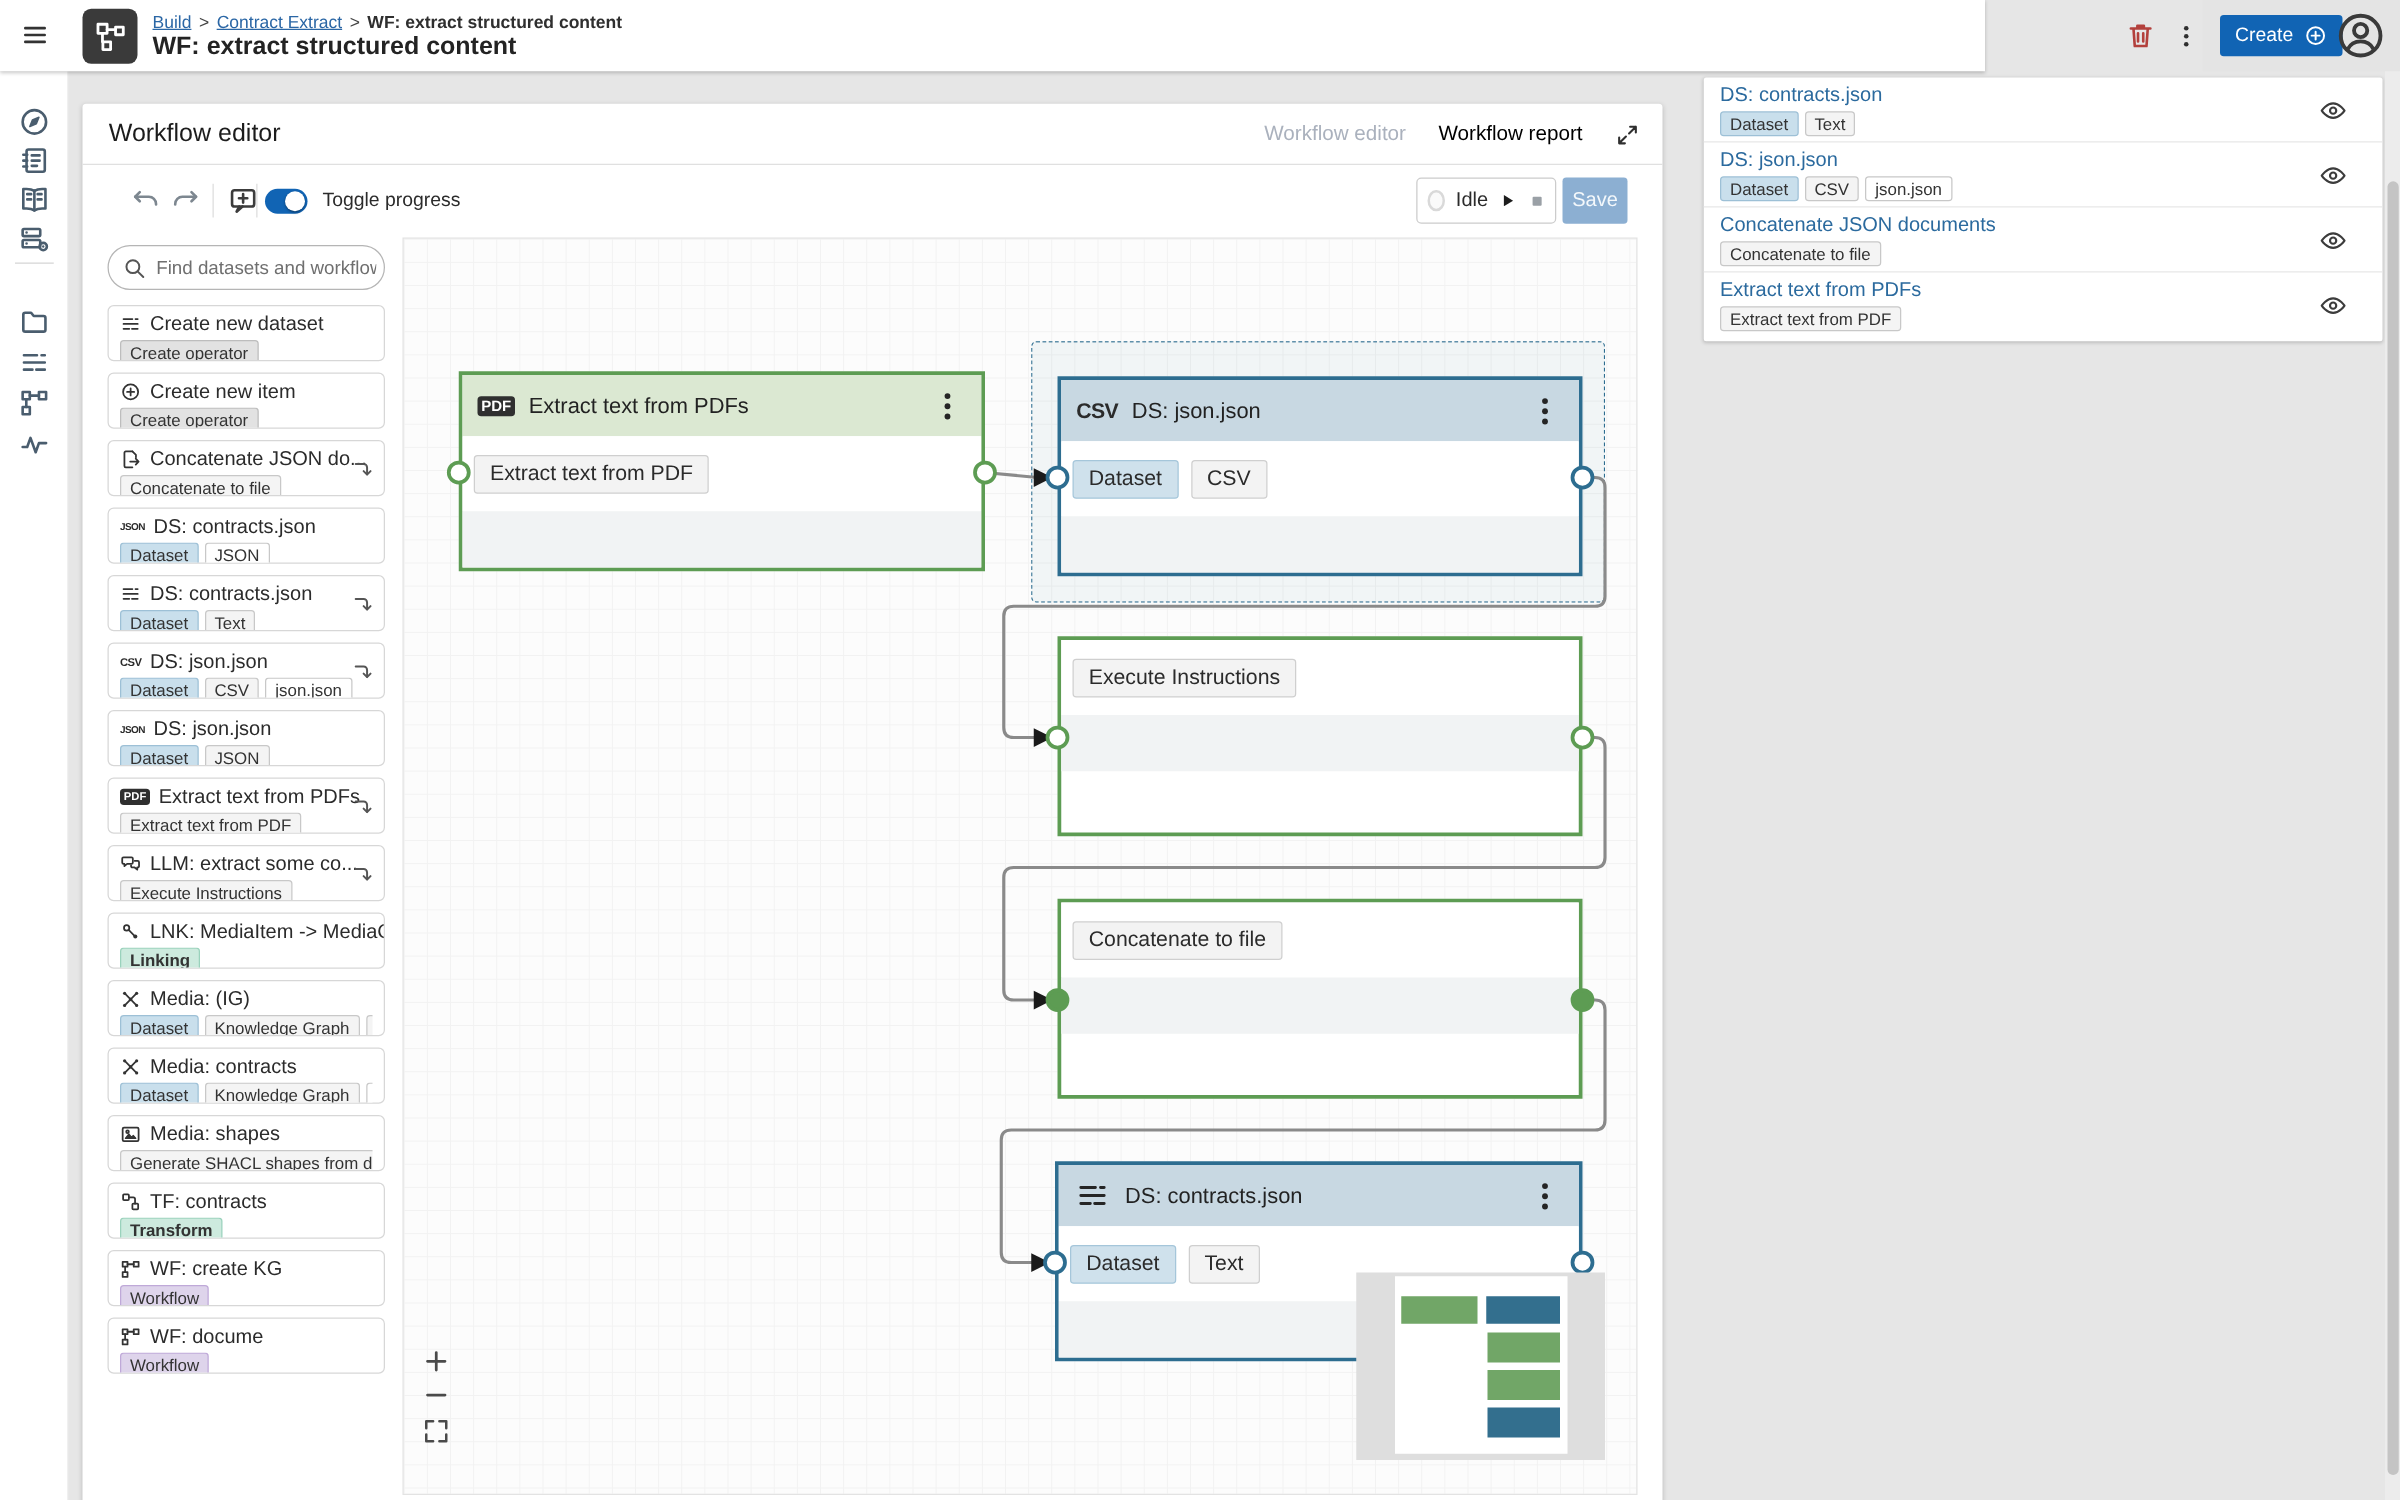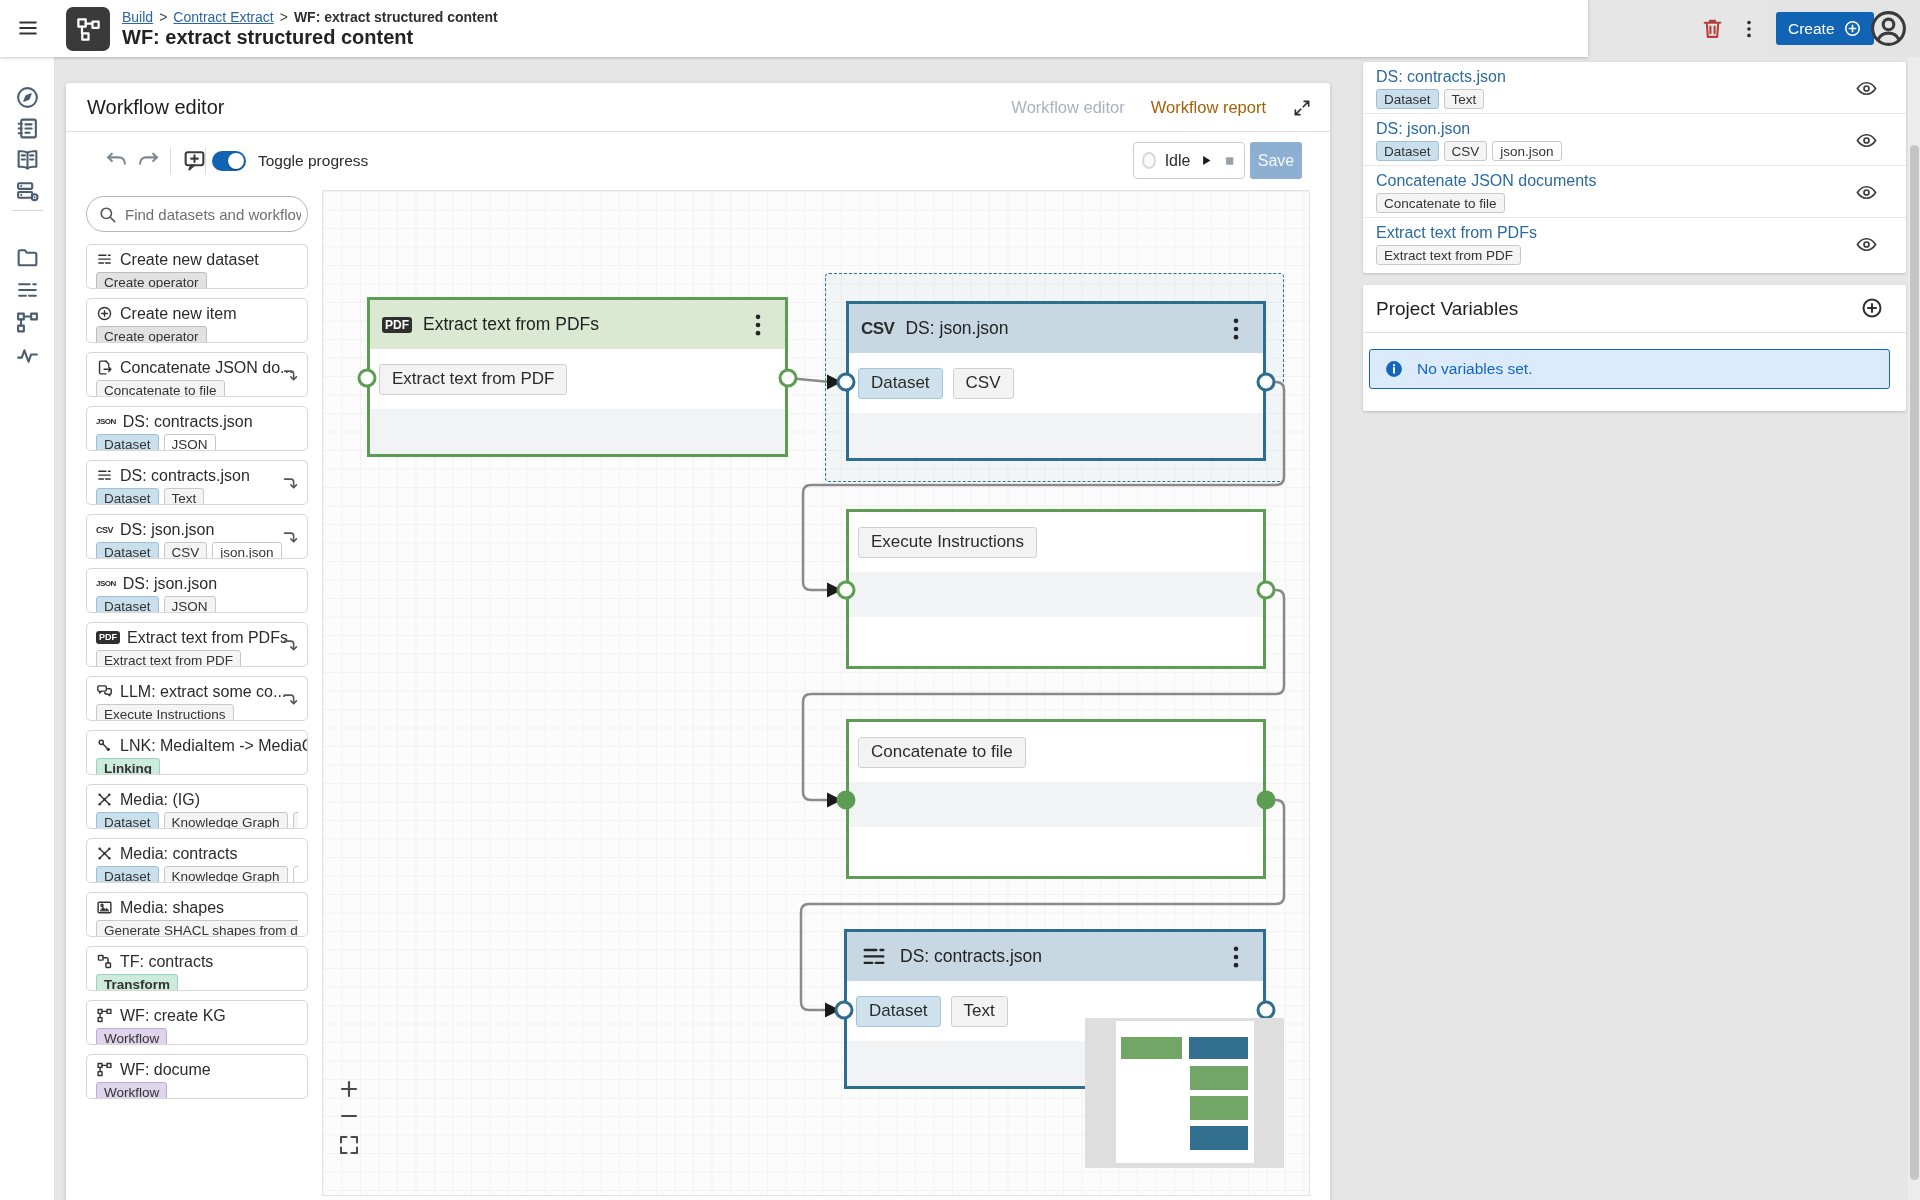--- a/index.html
+++ b/index.html
@@ -31,21 +31,21 @@
   #rail .rail-item { position:absolute; left:15px; width:25px; height:25px; color:#4a5d6e; cursor:pointer; }
   #rail .rail-div { position:absolute; left:12px; width:31px; height:1px; background:#d5d5d5; }
 
   
   #editor-card { position:absolute; left:66px; top:83px; width:1264px; height:1140px; background:#fff; border-radius:3px; box-shadow:0 1px 4px rgba(0,0,0,.18); }
   #card-hd { position:absolute; left:0; top:0; width:100%; height:49px; border-bottom:1px solid #e0e0e0; }
   #card-title { position:absolute; left:21px; top:13px; font-size:20px; color:#1c1c1c; }
   #hd-tabs { position:absolute; right:18px; top:0; height:49px; display:flex; align-items:center; gap:26px; }
   .hd-tab { font-size:16.5px; font-weight:500; cursor:pointer; white-space:nowrap; }
   .hd-tab.inactive { color:#aab1bd; }
-  .hd-tab.active { color:#a16207; }
+  .hd-tab.active { color:#000000; }
   #expand-btn { width:20px; height:20px; color:#2f2f2f; cursor:pointer; }
 
   
   #wf-toolbar { position:absolute; left:0; top:49px; width:100%; height:56px; }
   .tb-icon { position:absolute; top:16px; width:25px; height:25px; color:#7d8790; cursor:pointer; }
   .tb-div { position:absolute; top:15px; width:1px; height:27px; background:#ddd; }
   #toggle-switch { position:absolute; left:146px; top:19px; width:34px; height:20px; background:#1164b4; border-radius:10px; cursor:pointer; }
   #toggle-switch .knob { position:absolute; left:16px; top:2px; width:16px; height:16px; background:#fff; border-radius:50%; box-shadow:0 1px 2px rgba(0,0,0,.4); }
   #toggle-label { position:absolute; left:192px; top:20px; font-size:15.5px; color:#2b2b2b; white-space:nowrap; }
   #run-group { position:absolute; left:1067px; top:10px; width:112px; height:37px; border:1px solid #ccc; border-radius:4px; display:flex; align-items:center; padding:0 8px; gap:9px; background:#fff; }
@@ -684,37 +684,17 @@
         <div class="rel-badges"><span class="badge">Extract text from PDF</span></div>
         <span class="rel-eye ic">
           <svg viewBox="0 0 24 24">
             <path d="M2.5 12S6.5 6 12 6s9.5 6 9.5 6-4 6-9.5 6S2.5 12 2.5 12z" stroke-width="1.8"></path>
             <circle cx="12" cy="12" r="2.6" stroke-width="1.8"></circle>
           </svg>
         </span>
       </div>
     </div>
 
-  <div id="vars-card" class="side-card">
-    <div id="vars-title">Project Variables</div>
-    <span id="vars-add" class="ic">
-        <svg viewBox="0 0 24 24">
-          <circle cx="12" cy="12" r="8.5"></circle>
-          <path d="M12 8v8M8 12h8"></path>
-        </svg>
-      </span>
-    <div id="vars-div"></div>
-    <div id="vars-info">
-      <span class="ic">
-          <svg viewBox="0 0 24 24">
-            <circle cx="12" cy="12" r="9.5" fill="#1565c0" stroke="none"></circle>
-            <path d="M12 10.8v5.7" stroke="#fff" stroke-width="2.4"></path>
-            <circle cx="12" cy="7.5" r="1.4" fill="#fff" stroke="none"></circle>
-          </svg>
-        </span>
-      <span id="vars-info-msg">No variables set.</span>
-    </div>
-  </div>
 
   <div id="scrollbar">
     <div id="scroll-thumb"></div>
   </div>
 </div>
 
 </body></html>

